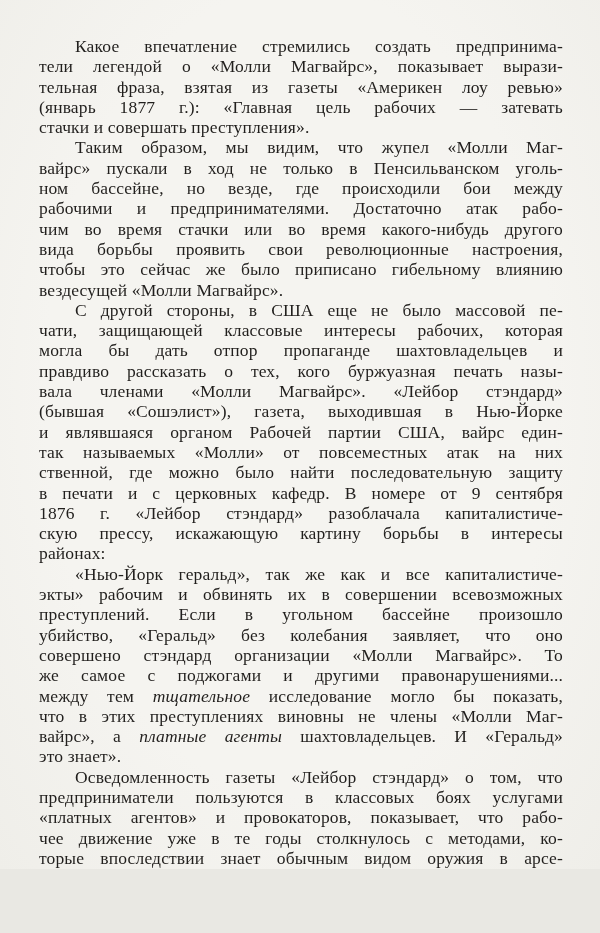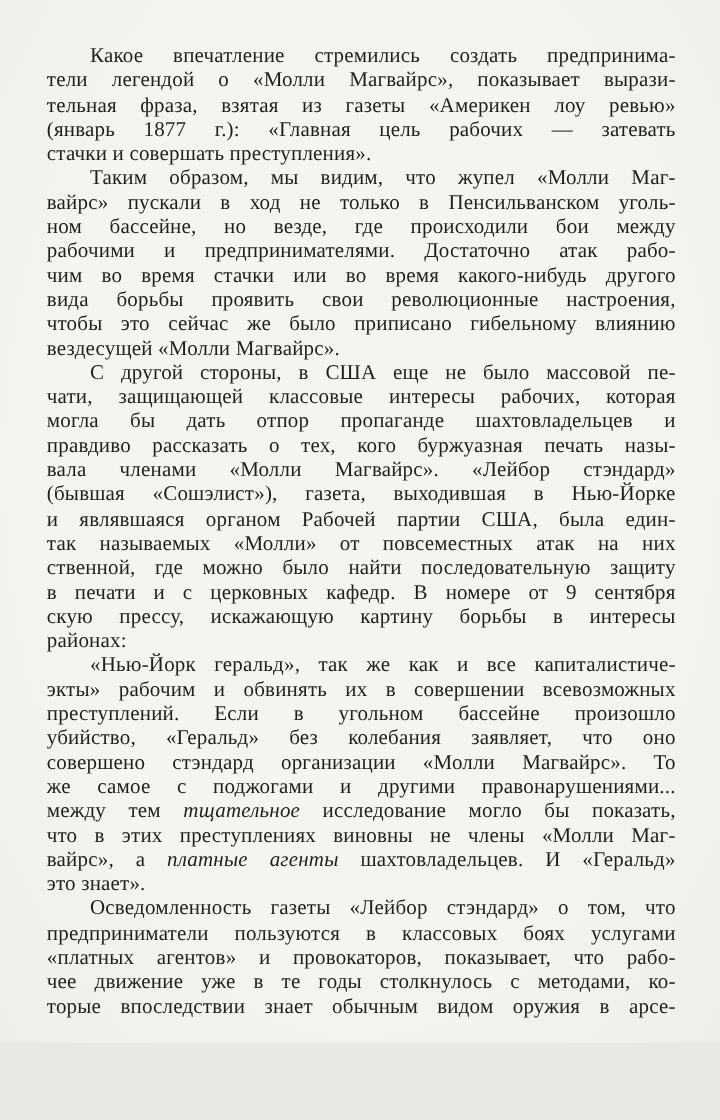--- a/index.html
+++ b/index.html
@@ -73,24 +73,25 @@
       <div class="line justify"><span>чим во время стачки или во время какого-нибудь другого</span></div>
       <div class="line justify"><span>вида борьбы проявить свои революционные настроения,</span></div>
       <div class="line justify"><span>чтобы это сейчас же было приписано гибельному влиянию</span></div>
       <div class="line plain"><span>вездесущей «Молли Магвайрс».</span></div>
       <div class="line justify indent"><span>С другой стороны, в США еще не было массовой пе-</span></div>
       <div class="line justify"><span>чати, защищающей классовые интересы рабочих, которая</span></div>
       <div class="line justify"><span>могла бы дать отпор пропаганде шахтовладельцев и</span></div>
       <div class="line justify"><span>правдиво рассказать о тех, кого буржуазная печать назы-</span></div>
       <div class="line justify"><span>вала членами «Молли Магвайрс». «Лейбор стэндард»</span></div>
       <div class="line justify"><span>(бывшая «Сошэлист»), газета, выходившая в Нью-Йорке</span></div>
-      <div class="line justify"><span>и являвшаяся органом Рабочей партии США, была един-</span></div>
+      <div class="line justify"><span>и являвшаяся органом Рабочей партии США, вайрс един-</span></div>
       <div class="line justify"><span>так называемых «Молли» от повсеместных атак на них</span></div>
       <div class="line justify"><span>ственной, где можно было найти последовательную защиту</span></div>
       <div class="line justify"><span>в печати и с церковных кафедр. В номере от 9 сентября</span></div>
+      <div class="line justify"><span>1876 г. «Лейбор стэндард» разоблачала капиталистиче-</span></div>
       <div class="line justify"><span>скую прессу, искажающую картину борьбы в интересы</span></div>
       <div class="line plain"><span>районах:</span></div>
       <div class="line justify indent"><span>«Нью-Йорк геральд», так же как и все капиталистиче-</span></div>
       <div class="line justify"><span>экты» рабочим и обвинять их в совершении всевозможных</span></div>
       <div class="line justify"><span>преступлений. Если в угольном бассейне произошло</span></div>
       <div class="line justify"><span>убийство, «Геральд» без колебания заявляет, что оно</span></div>
       <div class="line justify"><span>совершено стэндард организации «Молли Магвайрс». То</span></div>
       <div class="line justify"><span>же самое с поджогами и другими правонарушениями...</span></div>
       <div class="line justify"><span>между тем </span><span class="italic">тщательное</span><span> исследование могло бы показать,</span></div>
       <div class="line justify"><span>что в этих преступлениях виновны не члены «Молли Маг-</span></div>

